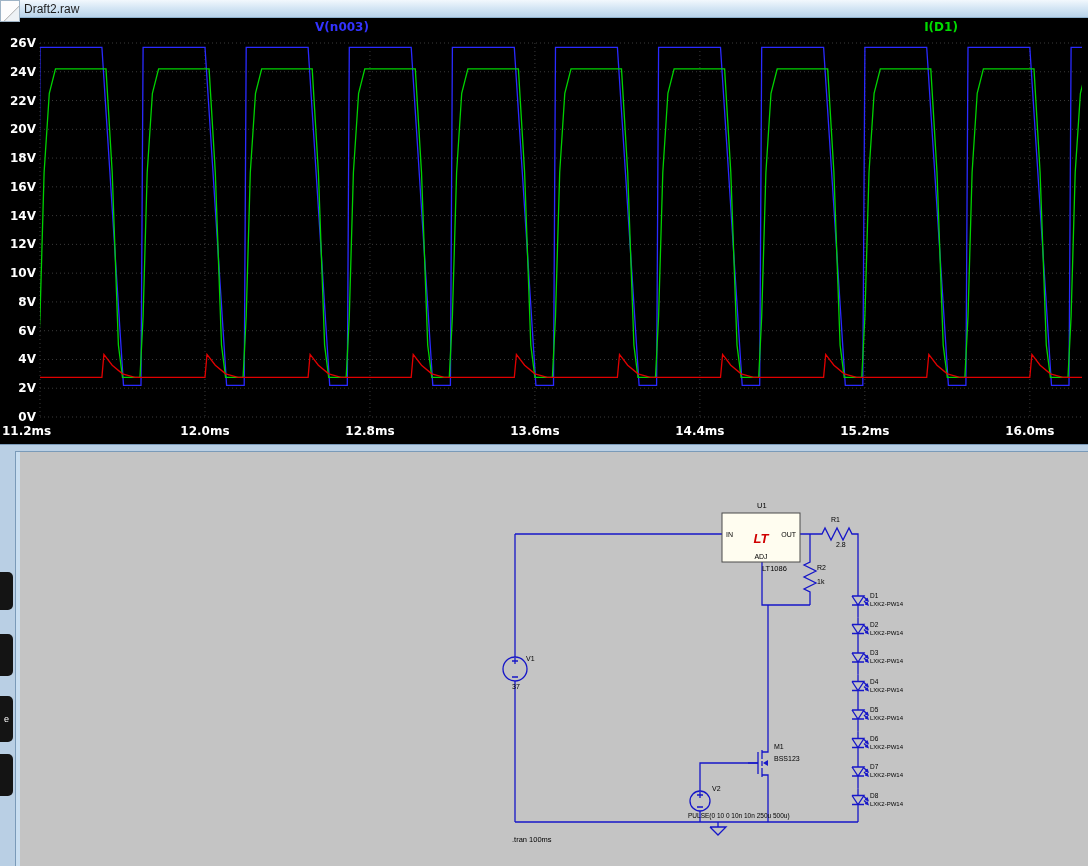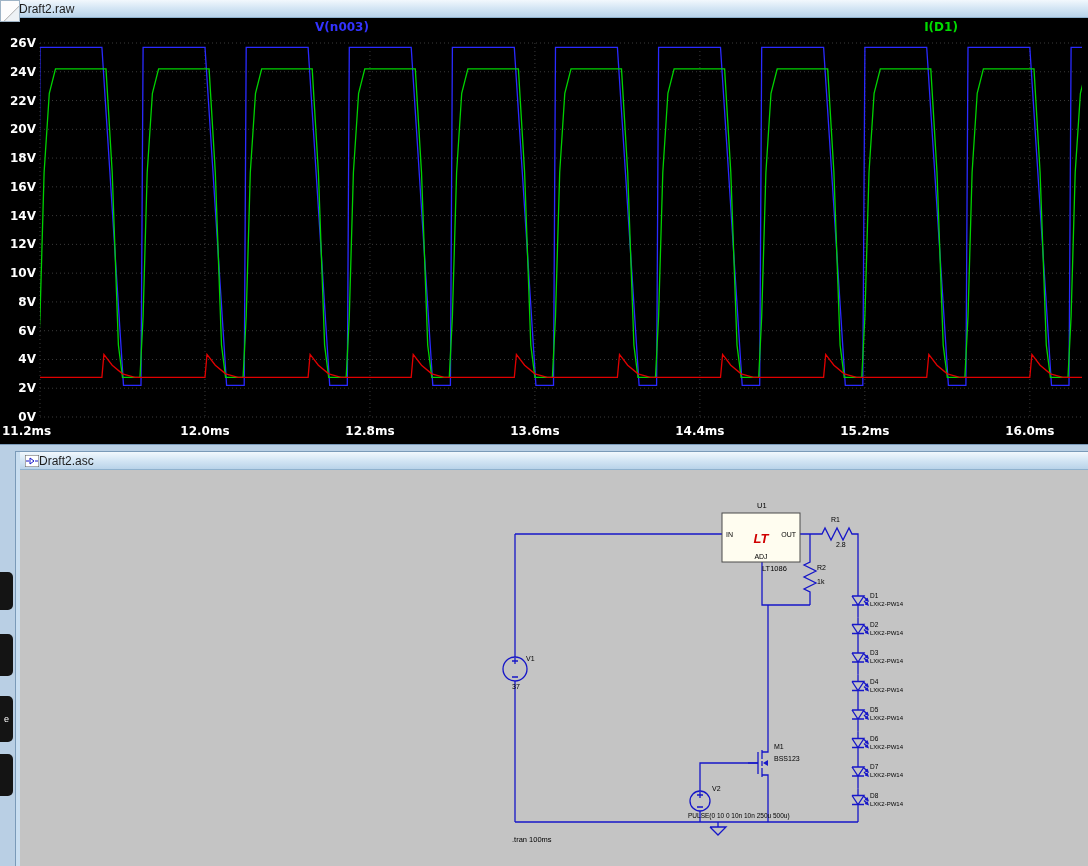--- a/index.html
+++ b/index.html
@@ -2,21 +2,21 @@
 <html><head>
 <meta charset="utf-8">
 <style>
   html,body{margin:0;padding:0;}
   body{
     width:1088px;height:866px;position:relative;overflow:hidden;
     background:#b9cfe4;font-family:"Liberation Sans",sans-serif;
   }
   .window{position:absolute;box-shadow:0 0 0 1px #7a9ab8;}
   .titlebar{
-    height:18px;display:flex;align-items:center;padding:0 5px;
+    height:18px;display:flex;align-items:center;gap:5px;padding:0 5px;
     background:linear-gradient(#f2f8fd,#d6e7f5 45%,#b9d3e9);
     border-bottom:1px solid #8fb1cd;box-sizing:border-box;
   }
   .titlebar .title{font-size:12px;color:#1d1d1d;line-height:18px;white-space:nowrap;}
   #win1{left:0;top:0;width:1088px;height:444px;background:#000;}
   #win2{left:16px;top:452px;width:1072px;height:414px;background:#c4c4c4;border-left:4px solid #c9def0;box-sizing:border-box;}
   #plot-svg{position:absolute;left:0;top:18px;}
   #schematic-svg{position:absolute;left:0;top:18px;}
   .grid{stroke:#3a3a3a;stroke-width:1;stroke-dasharray:1 3;}
   .axlab{fill:#ffffff;font:bold 12px "DejaVu Sans",sans-serif;}
@@ -107,27 +107,20 @@
     <span></span>
   </div>
 <div class="side-tab" style="top:696px;height:46px;">
     <span>e</span>
   </div>
 <div class="side-tab" style="top:754px;height:42px;">
     <span></span>
   </div>
 
 <div class="window" id="win2">
-  <div class="titlebar">
-    <svg width="14" height="12">
-      <rect x="0" y="0" width="14" height="12" fill="#fff" stroke="#555"></rect>
-      <path d="M1,6 H4 M10,6 H13 M5,3 L5,9 L9,6 Z" fill="none" stroke="#1616c8" stroke-width="1"></path>
-    </svg>
-    <span class="title">Draft2.asc</span>
-  </div>
 
   <svg id="schematic-svg" width="1068" height="395" viewBox="0 0 1068 395">
 
     <g>
       <path class="wire" d="M495,64 H702"></path>
       <path class="wire" d="M495,64 V187"></path>
       <path class="wire" d="M495,211 V352"></path>
       <path class="wire" d="M495,352 H838"></path>
       <path class="wire" d="M780,64 H802 L805,58 L811,70 L817,58 L823,70 L829,58 L832,64 H838 V119"></path>
       <path class="wire" d="M790,64 V92 L784,95 L796,101 L784,107 L796,113 L784,119 L790,122 V135"></path>

